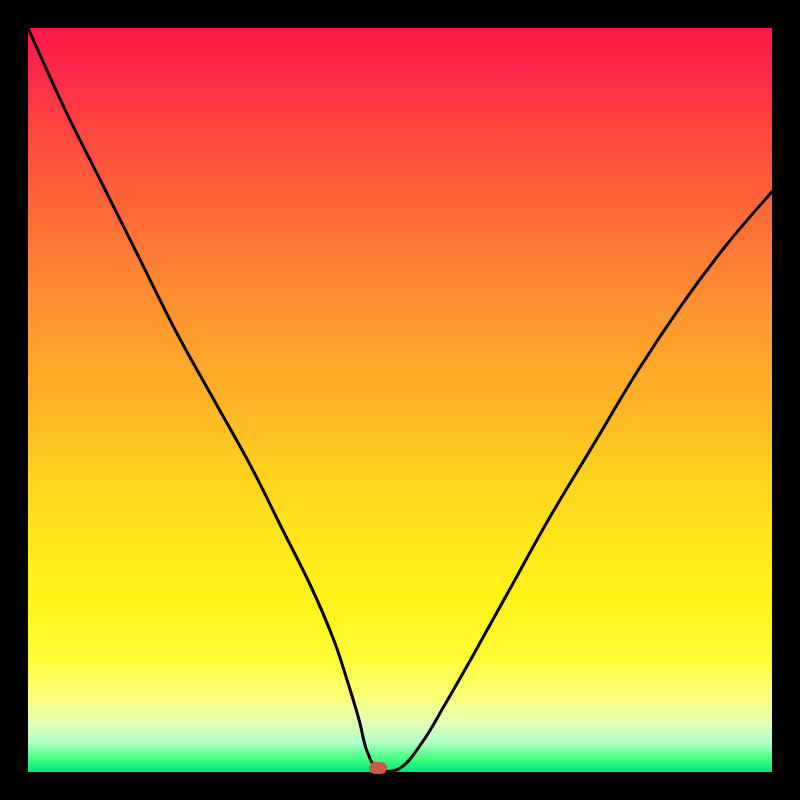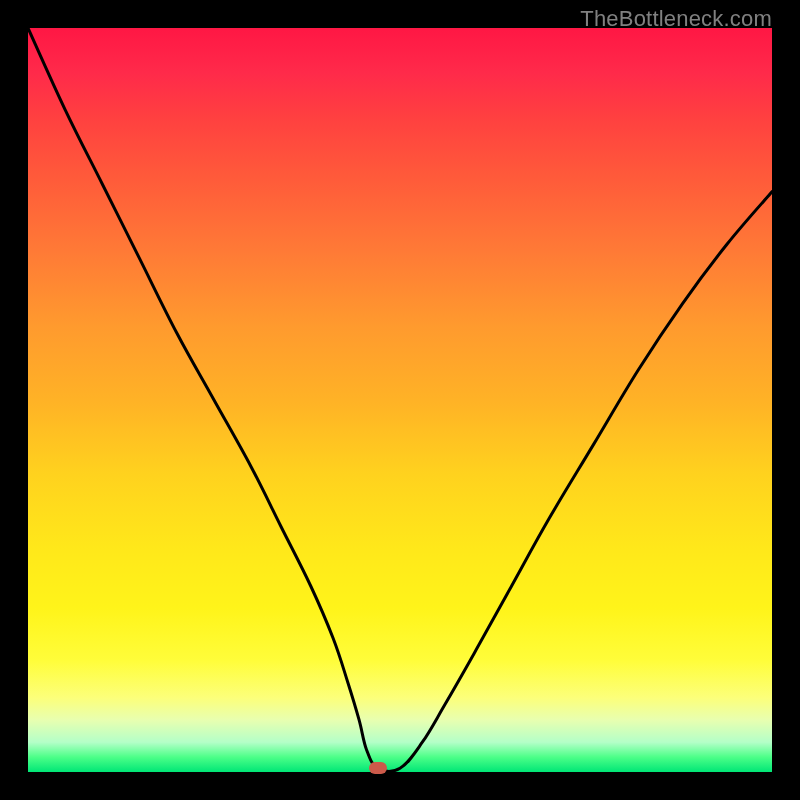--- a/index.html
+++ b/index.html
@@ -64,20 +64,19 @@
     height: 12px;
     background: #cc5a4a;
     border-radius: 6px;
     transform: translate(-50%, -50%);
   }
 </style>
 </head>
 <body>
 
 <div class="container">
-  <div class="watermark">TheBottleneck.com</div>
   <div class="plot-area">
     <svg class="curve" viewBox="0 0 744 744" preserveAspectRatio="none">
       <path id="curve-path" fill="none" stroke="#000" stroke-width="3" stroke-linejoin="round" stroke-linecap="round" d="M0 0 C6.696000000000001 14.731200000000005 23.808 53.716800000000035 37.2 81.84000000000003 C50.592000000000006 109.96320000000003 61.00800000000001 129.45600000000002 74.4 156.24 C87.792 183.024 98.208 203.856 111.6 230.64 C124.99199999999999 257.424 135.40800000000002 279.59520000000003 148.8 305.04 C162.192 330.4848 172.608 347.8944 186 372 C199.392 396.1056 211.1472 416.19360000000006 223.2 438.96000000000004 C235.25279999999998 461.7264 242.2464 477.05280000000005 252.96 498.48 C263.6736 519.9072 273.34560000000005 537.912 282.72 558 C292.0944 578.088 298.34399999999994 592.6704000000001 305.03999999999996 610.08 C311.736 627.4896 315.2328 639.9888000000001 319.92 654.72 C324.60720000000003 669.4512 327.73199999999997 679.8672 331.08 691.92 C334.428 703.9727999999999 335.172 712.9752 338.52000000000004 721.68 C341.86800000000005 730.3847999999999 343.65360000000004 736.932 349.68 740.28 C355.7064 743.6279999999999 363.9648 744.9671999999999 372 740.28 C380.0352 735.5928 386.28479999999996 725.6232 394.32 714.24 C402.3552 702.8568 407.26560000000006 693.1103999999999 416.64000000000004 677.04 C426.0144 660.9696 434.3472 646.3872 446.4 624.96 C458.45279999999997 603.5328000000001 470.208 582.1056 483.6 558 C496.992 533.8944 506.06879999999995 516.4848 520.8 491.03999999999996 C535.5312 465.5952 549.3696000000001 443.424 565.44 416.64 C581.5104 389.856 594.0096 367.68479999999994 610.0799999999999 342.23999999999995 C626.1503999999999 316.79519999999997 638.6496 298.04639999999995 654.72 275.28 C670.7904000000001 252.51359999999997 683.2896000000001 235.84799999999998 699.36 215.76 C715.4304 195.672 735.9648 173.05439999999996 744 163.67999999999995"></path>
     </svg>
     <div id="marker" class="marker" style="left: 349.68px; top: 740px;"></div>
   </div>
 </div>
 
 </body></html>

